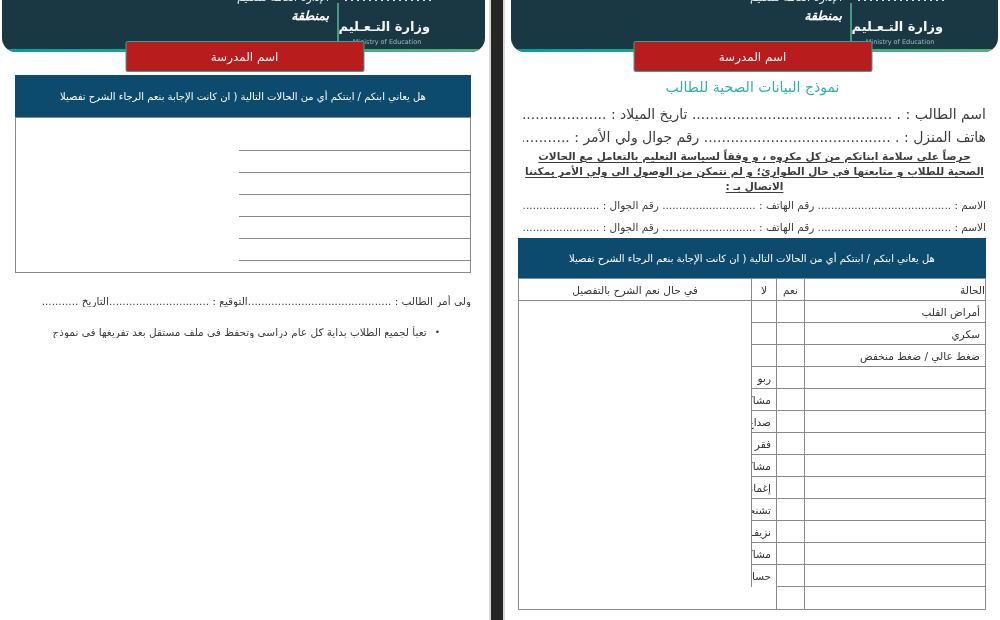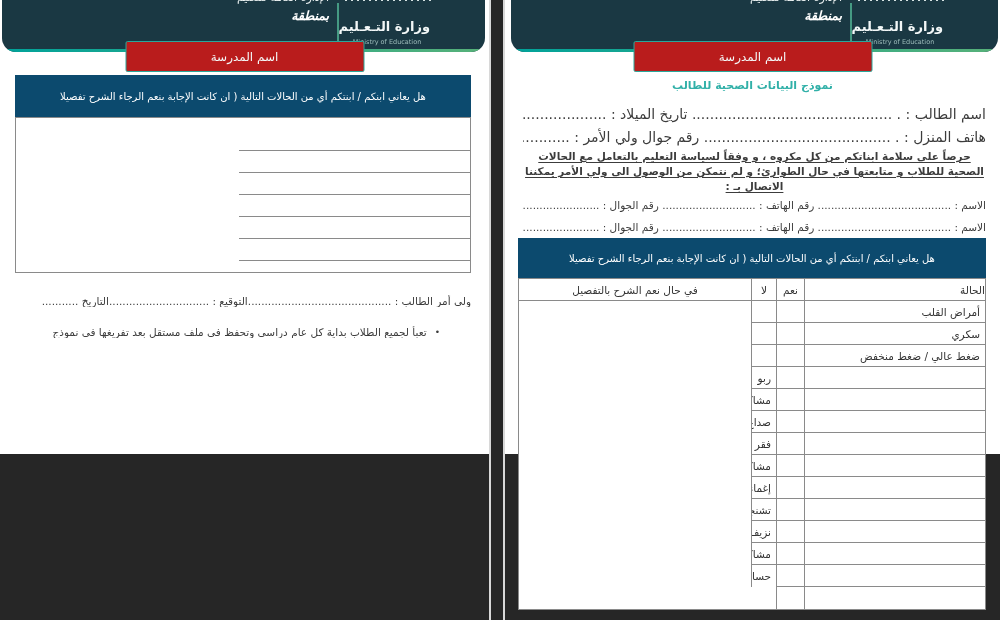--- a/index.html
+++ b/index.html
@@ -1,18 +1,18 @@
 <!DOCTYPE html>
 <html lang="ar"><head>
 <meta charset="utf-8">
 <style>
   html,body{margin:0;padding:0;background:#262626;}
   .stage{position:relative;width:1000px;height:620px;overflow:hidden;background:#262626;
          font-family:"DejaVu Sans",sans-serif;}
-  .page{position:absolute;top:0;height:454px;background:#ffffff;direction:rtl;}
+  .page{position:absolute;top:0;height:620px;background:#ffffff;direction:rtl;}
   .page-left{left:0;width:489px;}
   .page-right{left:505px;width:495px;}
   .gap{position:absolute;left:489px;top:0;width:16px;height:620px;background:#262626;
        border-left:2px solid #d8d8d8;border-right:2px solid #d8d8d8;box-sizing:border-box;}
 
   
   .band{position:absolute;top:-14px;height:66px;background:#1a3843;
         border-radius:0 0 14px 14px;overflow:hidden;z-index:1;}
   .band::after{content:"";position:absolute;left:0;right:0;bottom:0;height:3px;
         background:linear-gradient(90deg,#00a29a,#57b179);}
@@ -29,21 +29,21 @@
   .directorate{position:absolute;right:156px;top:5px;color:#eef4f4;font-size:11px;white-space:nowrap;}
   .region{position:absolute;right:156px;top:22px;color:#ffffff;font-size:12.5px;font-weight:bold;white-space:nowrap;font-style:italic;}
 
   .school-box{position:absolute;top:41px;left:50%;transform:translateX(-50%);
         width:237px;height:29px;background:#b91c1c;border:1px solid #2aa79b;border-radius:2px;
         display:flex;align-items:center;justify-content:center;z-index:2;}
   .school-box span{color:#f4f8f8;font-size:12px;}
 
   
   .form-title{position:absolute;top:79px;left:0;right:0;text-align:center;
-        color:#31b0a8;font-size:11px;font-weight:bold;}
+        color:#31b0a8;font-size:14px;font-weight:normal;}
   .info{position:absolute;top:103px;right:14px;left:18px;color:#3c3c3c;}
   .info .line{font-size:14px;line-height:23px;height:23px;text-align:right;
         white-space:nowrap;overflow:hidden;}
   .info .para{font-size:10.5px;font-weight:bold;line-height:15px;text-align:center;
         text-decoration:underline;text-underline-offset:2px;margin-top:0;}
   .info .contact{font-size:10.5px;line-height:22px;height:22px;text-align:right;
         white-space:nowrap;overflow:hidden;}
 
   
   .tbl{position:absolute;}

